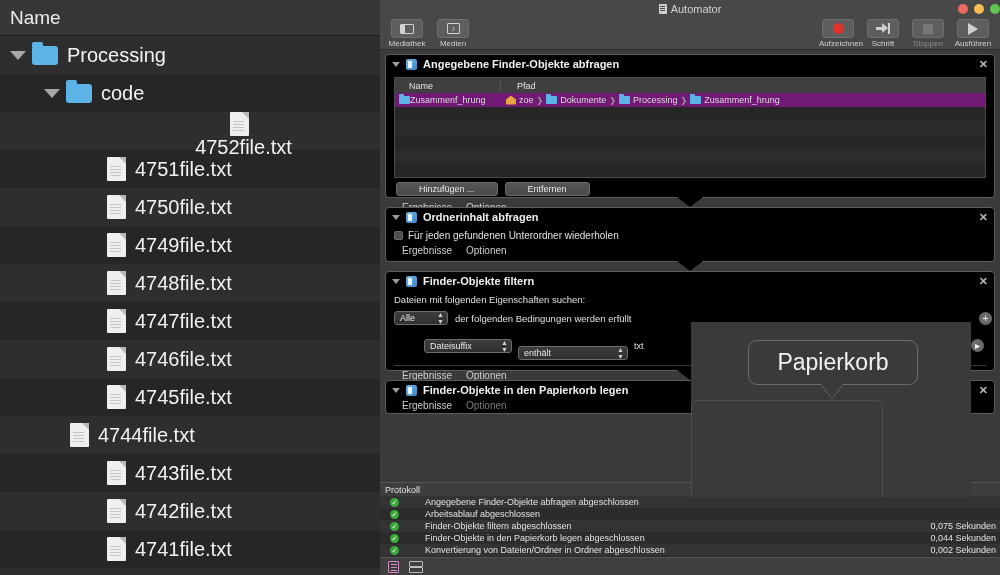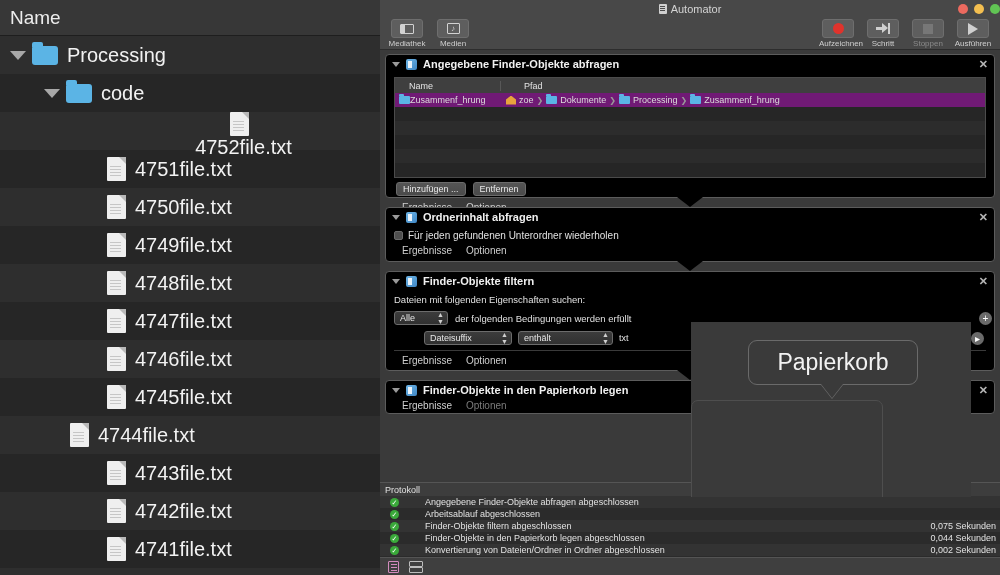--- a/index.html
+++ b/index.html
@@ -149,41 +149,41 @@
     content:""; position:absolute; left:0; top:0; width:0;height:0;
     border-left:13px solid transparent;border-right:13px solid transparent;
     border-top:10px solid #000;
   }
 
   
   .ftable { border: 1px solid #4b4b4b; background:#1a1a1a; }
   .ft-head { display:flex; height:15px; background:#3f3f3f; font-size:9px;
              color:#e3e3e3; align-items:center; }
   .ft-head .c1 { width: 105px; padding-left: 14px; }
-  .ft-head .c2 { flex:1; padding-left: 23px; border-left:1px solid #585858; }
+  .ft-head .c2 { flex:1; padding-left: 16px; border-left:1px solid #585858; }
   .ft-head .c3 { width: 90px; border-left:1px solid #585858; }
   .ft-row { display:flex; height:14px; align-items:center; font-size:9px;
             color:#dcdcdc; background:#701a75; }
   .ft-row .c1 { width:105px; display:flex; align-items:center; padding-left:4px; }
   .ft-row .c2 { flex:1; display:flex; align-items:center; gap:3px; padding-left:6px; }
   .mini-folder {
     width:11px;height:8px;background:#5bb4e5;border-radius:1px;position:relative;flex:0 0 auto;
   }
   .mini-folder:before{content:"";position:absolute;left:0;top:-2px;width:5px;height:2px;
     background:#5bb4e5;border-radius:1px 1px 0 0;}
   .mini-home { width:10px;height:9px;background:#e8a33d;
     clip-path: polygon(50% 0, 100% 45%, 100% 100%, 0 100%, 0 45%); flex:0 0 auto;}
   .crumb-sep { color:#9a9a9a; font-size:8px; }
   .blank-row { height:14px; }
   .blank-row.a { background:#262626; }
   .blank-row.b { background:#2c2c2c; }
   .btn-row { display:flex; gap:7px; padding:4px 2px 2px 2px; }
   .sm-btn {
     background: linear-gradient(#555,#4a4a4a); border:1px solid #6b6b6b;
-    border-radius:3px; color:#e8e8e8; font-size:9px; padding:1px 6px;
+    border-radius:3px; color:#e8e8e8; font-size:9px; padding:1px 22px;
   }
 
   .chk-line { display:flex; align-items:center; gap:5px; font-size:10px; color:#e0e0e0; }
   .chkbox { width:9px;height:9px;background:#4f4f4f;border:1px solid #6a6a6a;border-radius:2px;}
   .lbl { font-size:9.5px; color:#e0e0e0; }
   .sel-row { display:flex; align-items:center; gap:7px; margin-top:6px; }
   .popup {
     display:inline-flex; align-items:center; background:linear-gradient(#3c3c3c,#303030);
     border:1px solid #6c6c6c; border-radius:3px; height:14px; padding:0 3px 0 5px;
     font-size:9px; color:#e6e6e6; position:relative;
@@ -473,21 +473,21 @@
               <span class="chev">▲<br>▼</span>
             </span>
             <span class="lbl">der folgenden Bedingungen werden erfüllt</span>
             <span class="plus-btn">+</span>
           </div>
           <div class="cond-row">
             <span class="popup" style="width:88px;">
               <span class="txt">Dateisuffix</span>
               <span class="chev">▲<br>▼</span>
             </span>
-            <span class="popup" style="width:95px;">
+            <span class="popup" style="width:110px;margin-top:15px;">
               <span class="txt">enthält</span>
               <span class="chev">▲<br>▼</span>
             </span>
             <span class="txtval">txt</span>
             <span class="arr-btn">▸</span>
           </div>
           <div class="divider"></div>
         </div>
         <div class="act-foot">
           <span class="foot-link">Ergebnisse</span>

